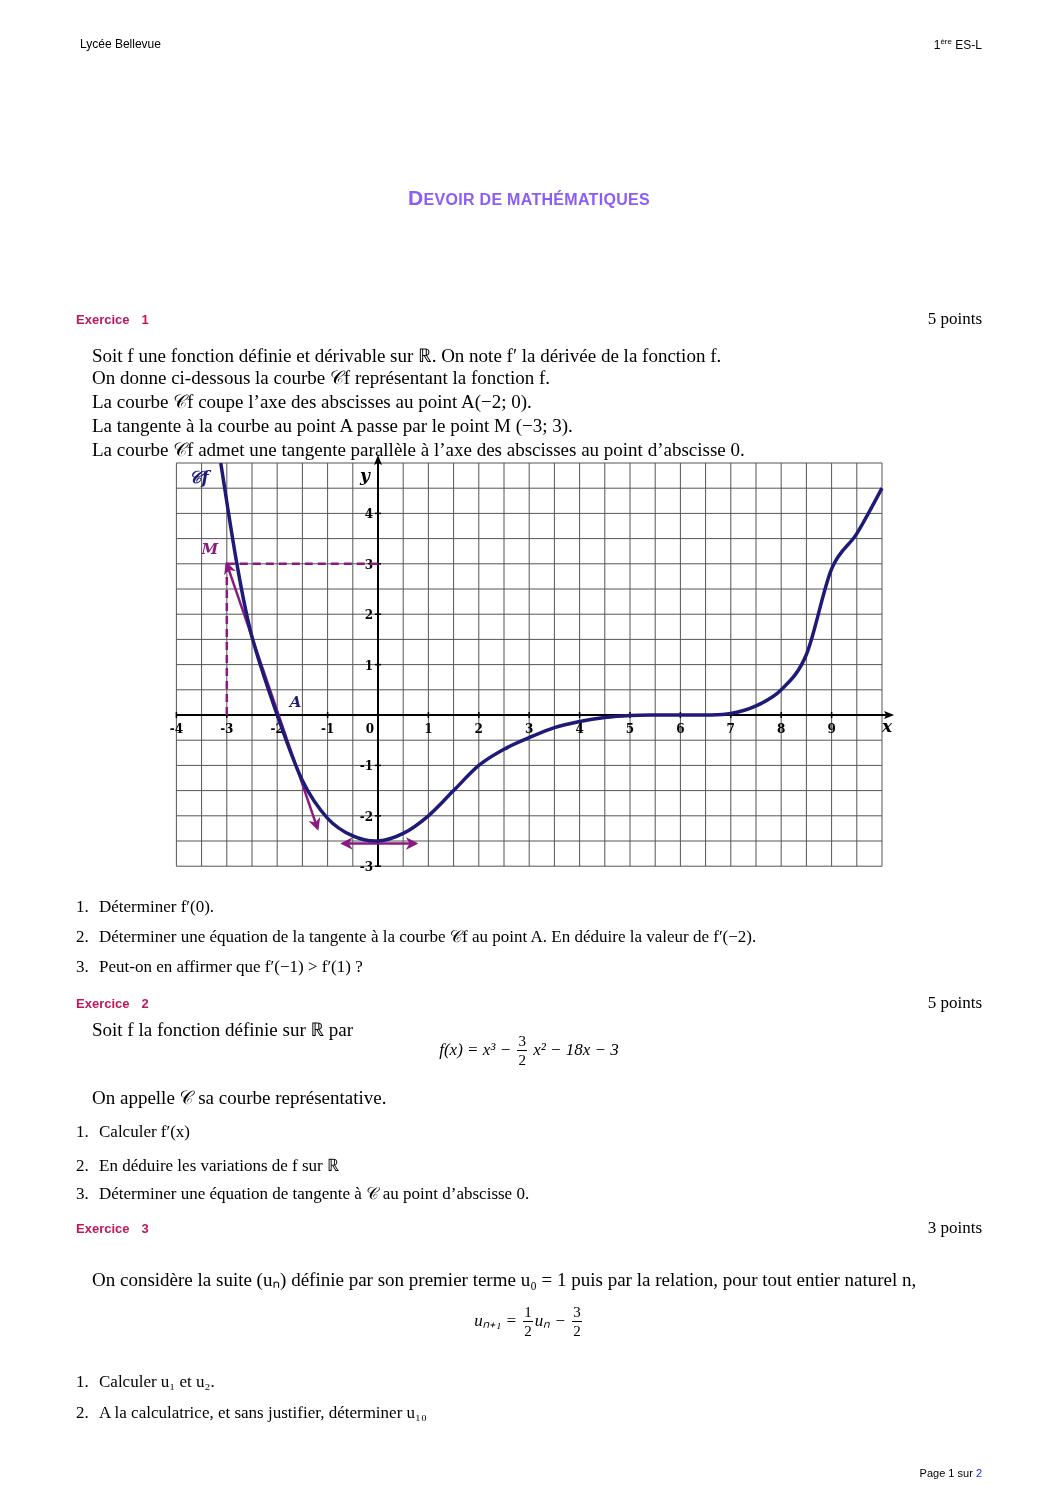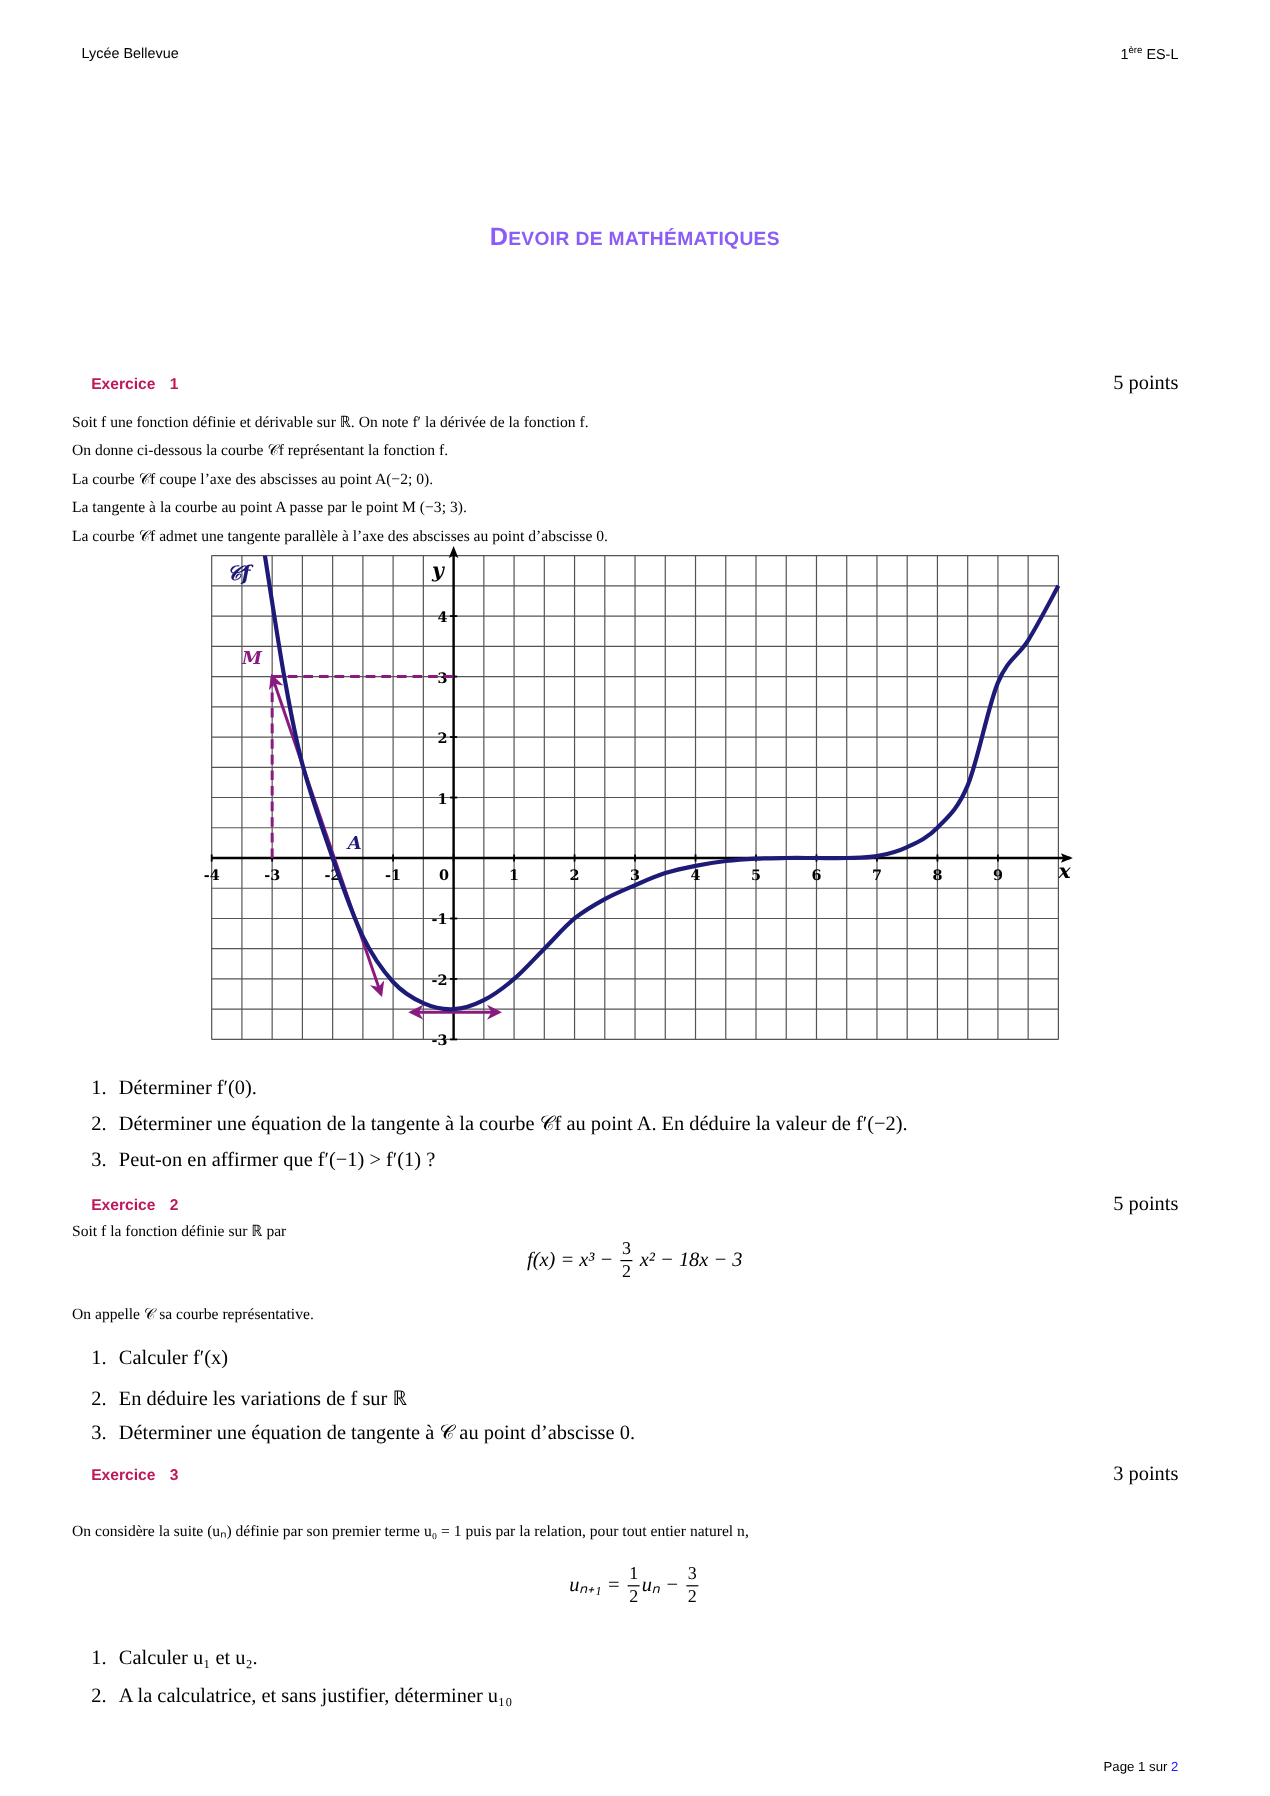--- a/index.html
+++ b/index.html
@@ -1,28 +1,28 @@
 <!DOCTYPE html>
 <html><head>
 <meta charset="utf-8">
 <style>
   html, body { margin: 0; padding: 0; background: #ffffff; }
   body { width: 1058px; height: 1497px; position: relative; overflow: hidden; font-family: "Liberation Serif", serif; color: #000; }
   .hdr { position: absolute; top: 37px; font-family: "Liberation Sans", sans-serif; font-size: 12px; }
-  .hdr-left { left: 68px; }
+  .hdr-left { left: 80px; }
   .hdr-right { right: 76px; }
   .hdr-right sup { font-size: 8px; }
   .title { position: absolute; top: 186px; left: 0; width: 1058px; text-align: center; color: #8b5cf6; font-family: "Liberation Sans", sans-serif; font-weight: bold; font-size: 21px; letter-spacing: 0.3px; }
   .title .big { font-size: 21px; }
   .title .sc { font-size: 16px; }
   .ex-head { position: absolute; left: 76px; right: 76px; height: 20px; }
   .ex-label { position: absolute; left: 0; top: 0; color: #be185d; font-family: "Liberation Sans", sans-serif; font-weight: bold; font-size: 13px; }
   .ex-label .num { margin-left: 12px; }
   .ex-points { position: absolute; right: 0; top: -3px; font-size: 17px; }
-  .line { position: absolute; left: 60px; font-size: 13px; white-space: nowrap; }
+  .line { position: absolute; left: 92px; font-size: 19px; white-space: nowrap; }
   .i { font-style: italic; }
   .item { position: absolute; left: 76px; font-size: 17px; white-space: nowrap; }
   .item .n { display: inline-block; width: 23px; }
   .formula { position: absolute; left: 0; width: 1058px; text-align: center; font-size: 17px; }
   .frac { display: inline-block; vertical-align: middle; text-align: center; line-height: 1; margin: 0 2px; }
   .frac span { display: block; font-size: 15px; }
   .frac .num { border-bottom: 1px solid #000; padding: 0 1px 1px 1px; }
   .frac .den { padding-top: 2px; }
   sub, sup { font-size: 11px; }
   .footer { position: absolute; top: 1467px; right: 76px; font-family: "Liberation Sans", sans-serif; font-size: 11px; }

